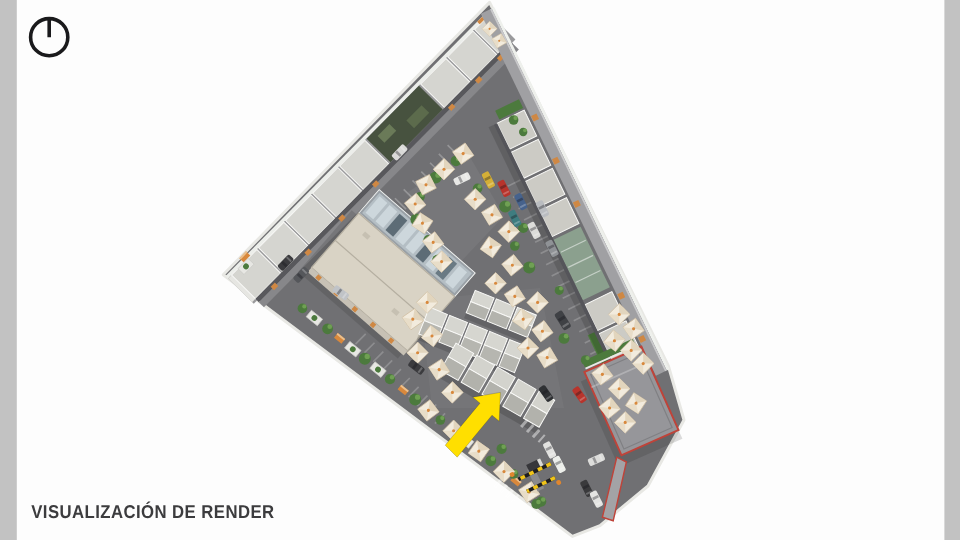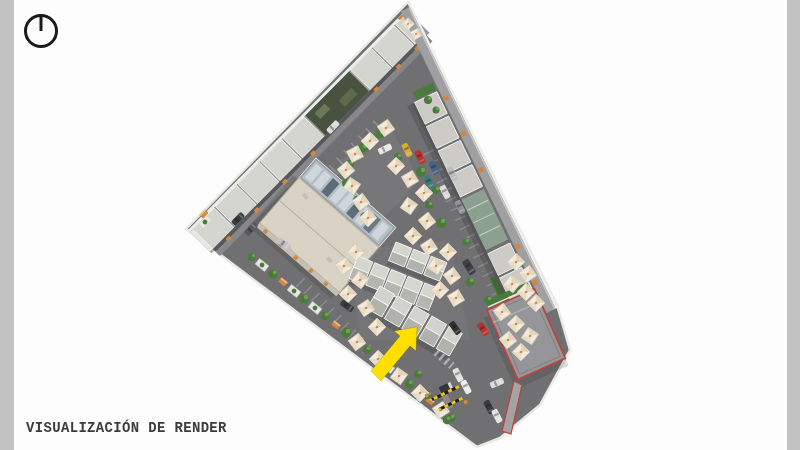--- a/index.html
+++ b/index.html
@@ -1,17 +1,17 @@
 <!DOCTYPE html>
 <html style="--page_bg: #fdfdfd; --margin_strip: #c2c2c2; --asphalt: #707073; --roof_light: #d5d5d0; --roof_cream: #d9d3c5; --skylight_frame: #99a0a6; --skylight_glass: #cdd7dc; --umbrella: #f2ebdd; --umbrella_accent: #d8883c; --greenery: #4c7a3d; --highlight_arrow: #ffdf00; --red_outline: #bf4339; --title_text: #3c3c3e; --compass_stroke: #1a1a1c;"><head>
 <meta charset="utf-8">
 <style>
   html,body{margin:0;padding:0;background:#e9e9e9;}
   .stage{position:relative;width:800px;height:450px;background:var(--page_bg,#fdfdfd);overflow:hidden;
-         font-family:Liberation Mono, monospace;}
+         font-family:Liberation Sans, sans-serif;}
   .strip{position:absolute;top:0;bottom:0;background:var(--margin_strip,#c2c2c2);}
   .strip.left{left:0;width:14px;}
   .strip.right{right:0;width:13px;}
   .compass{position:absolute;left:22px;top:12px;width:38px;height:38px;}
   .site{position:absolute;left:0;top:0;width:800px;height:450px;}
   .caption{position:absolute;left:26px;top:419px;font-size:15.5px;font-weight:700;
            letter-spacing:.4px;color:var(--title_text,#3c3c3e);transform:scaleX(.9);transform-origin:left center;
            white-space:nowrap;}
 </style>
 </head>

